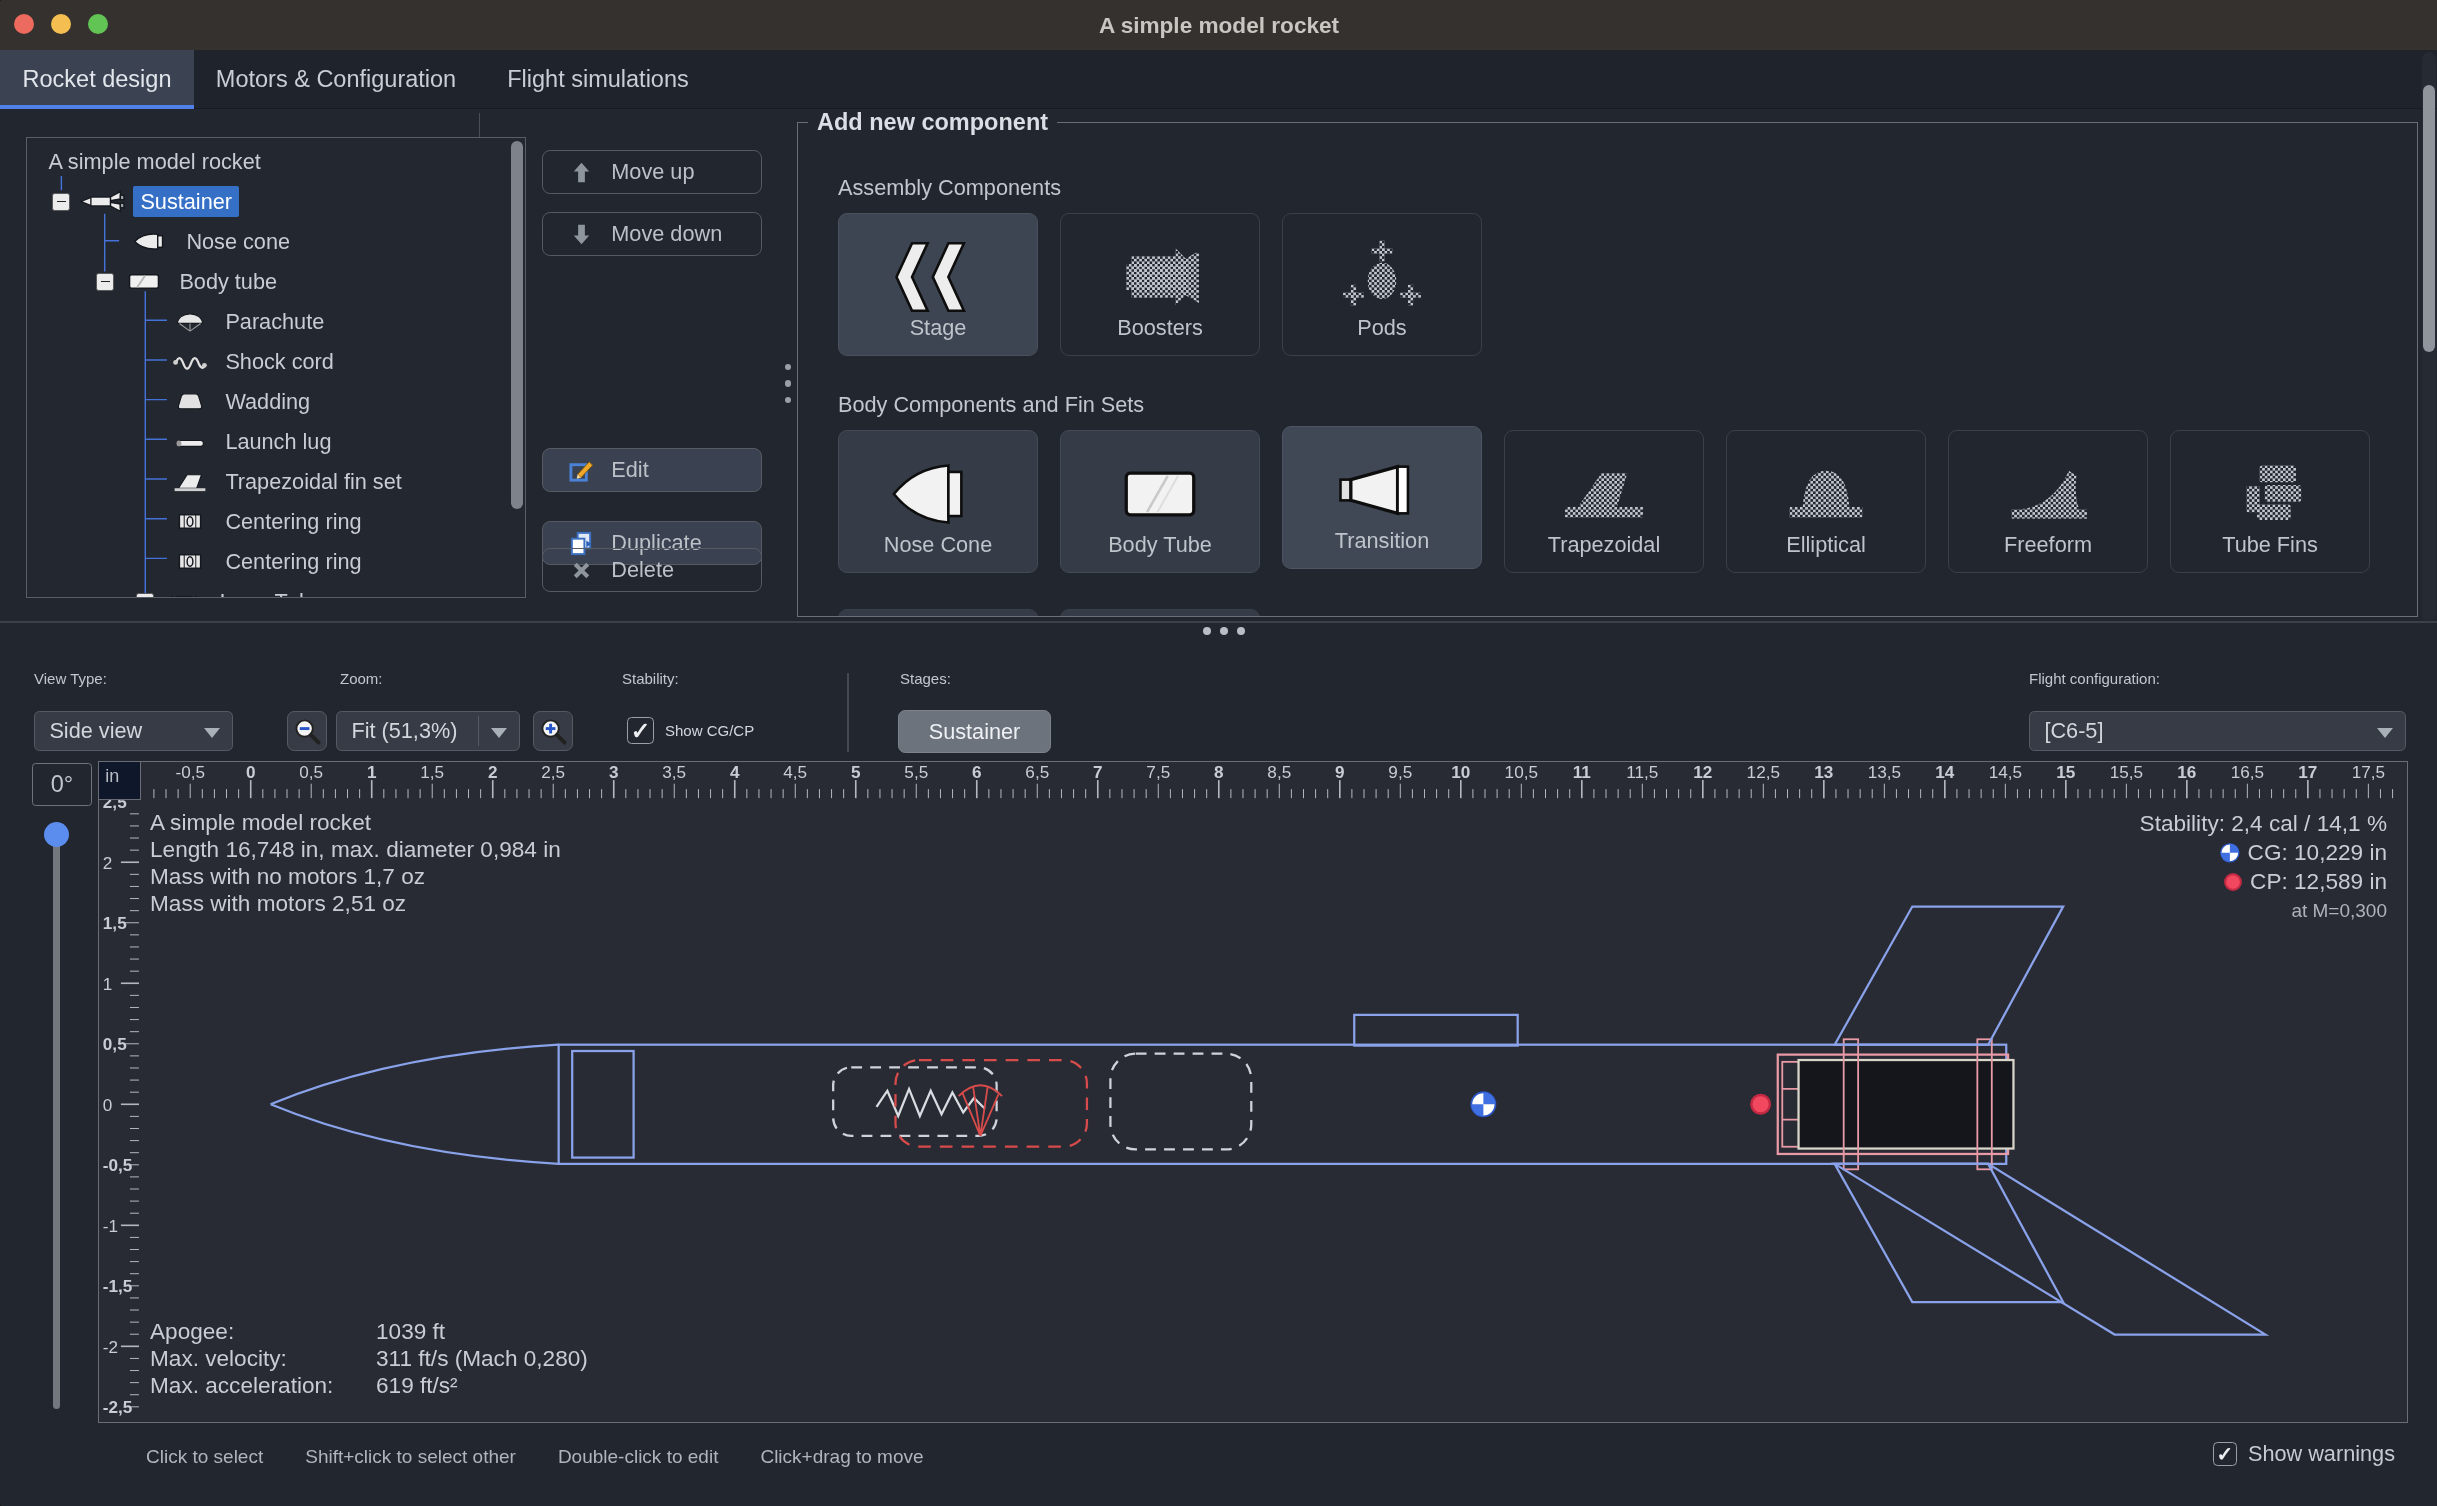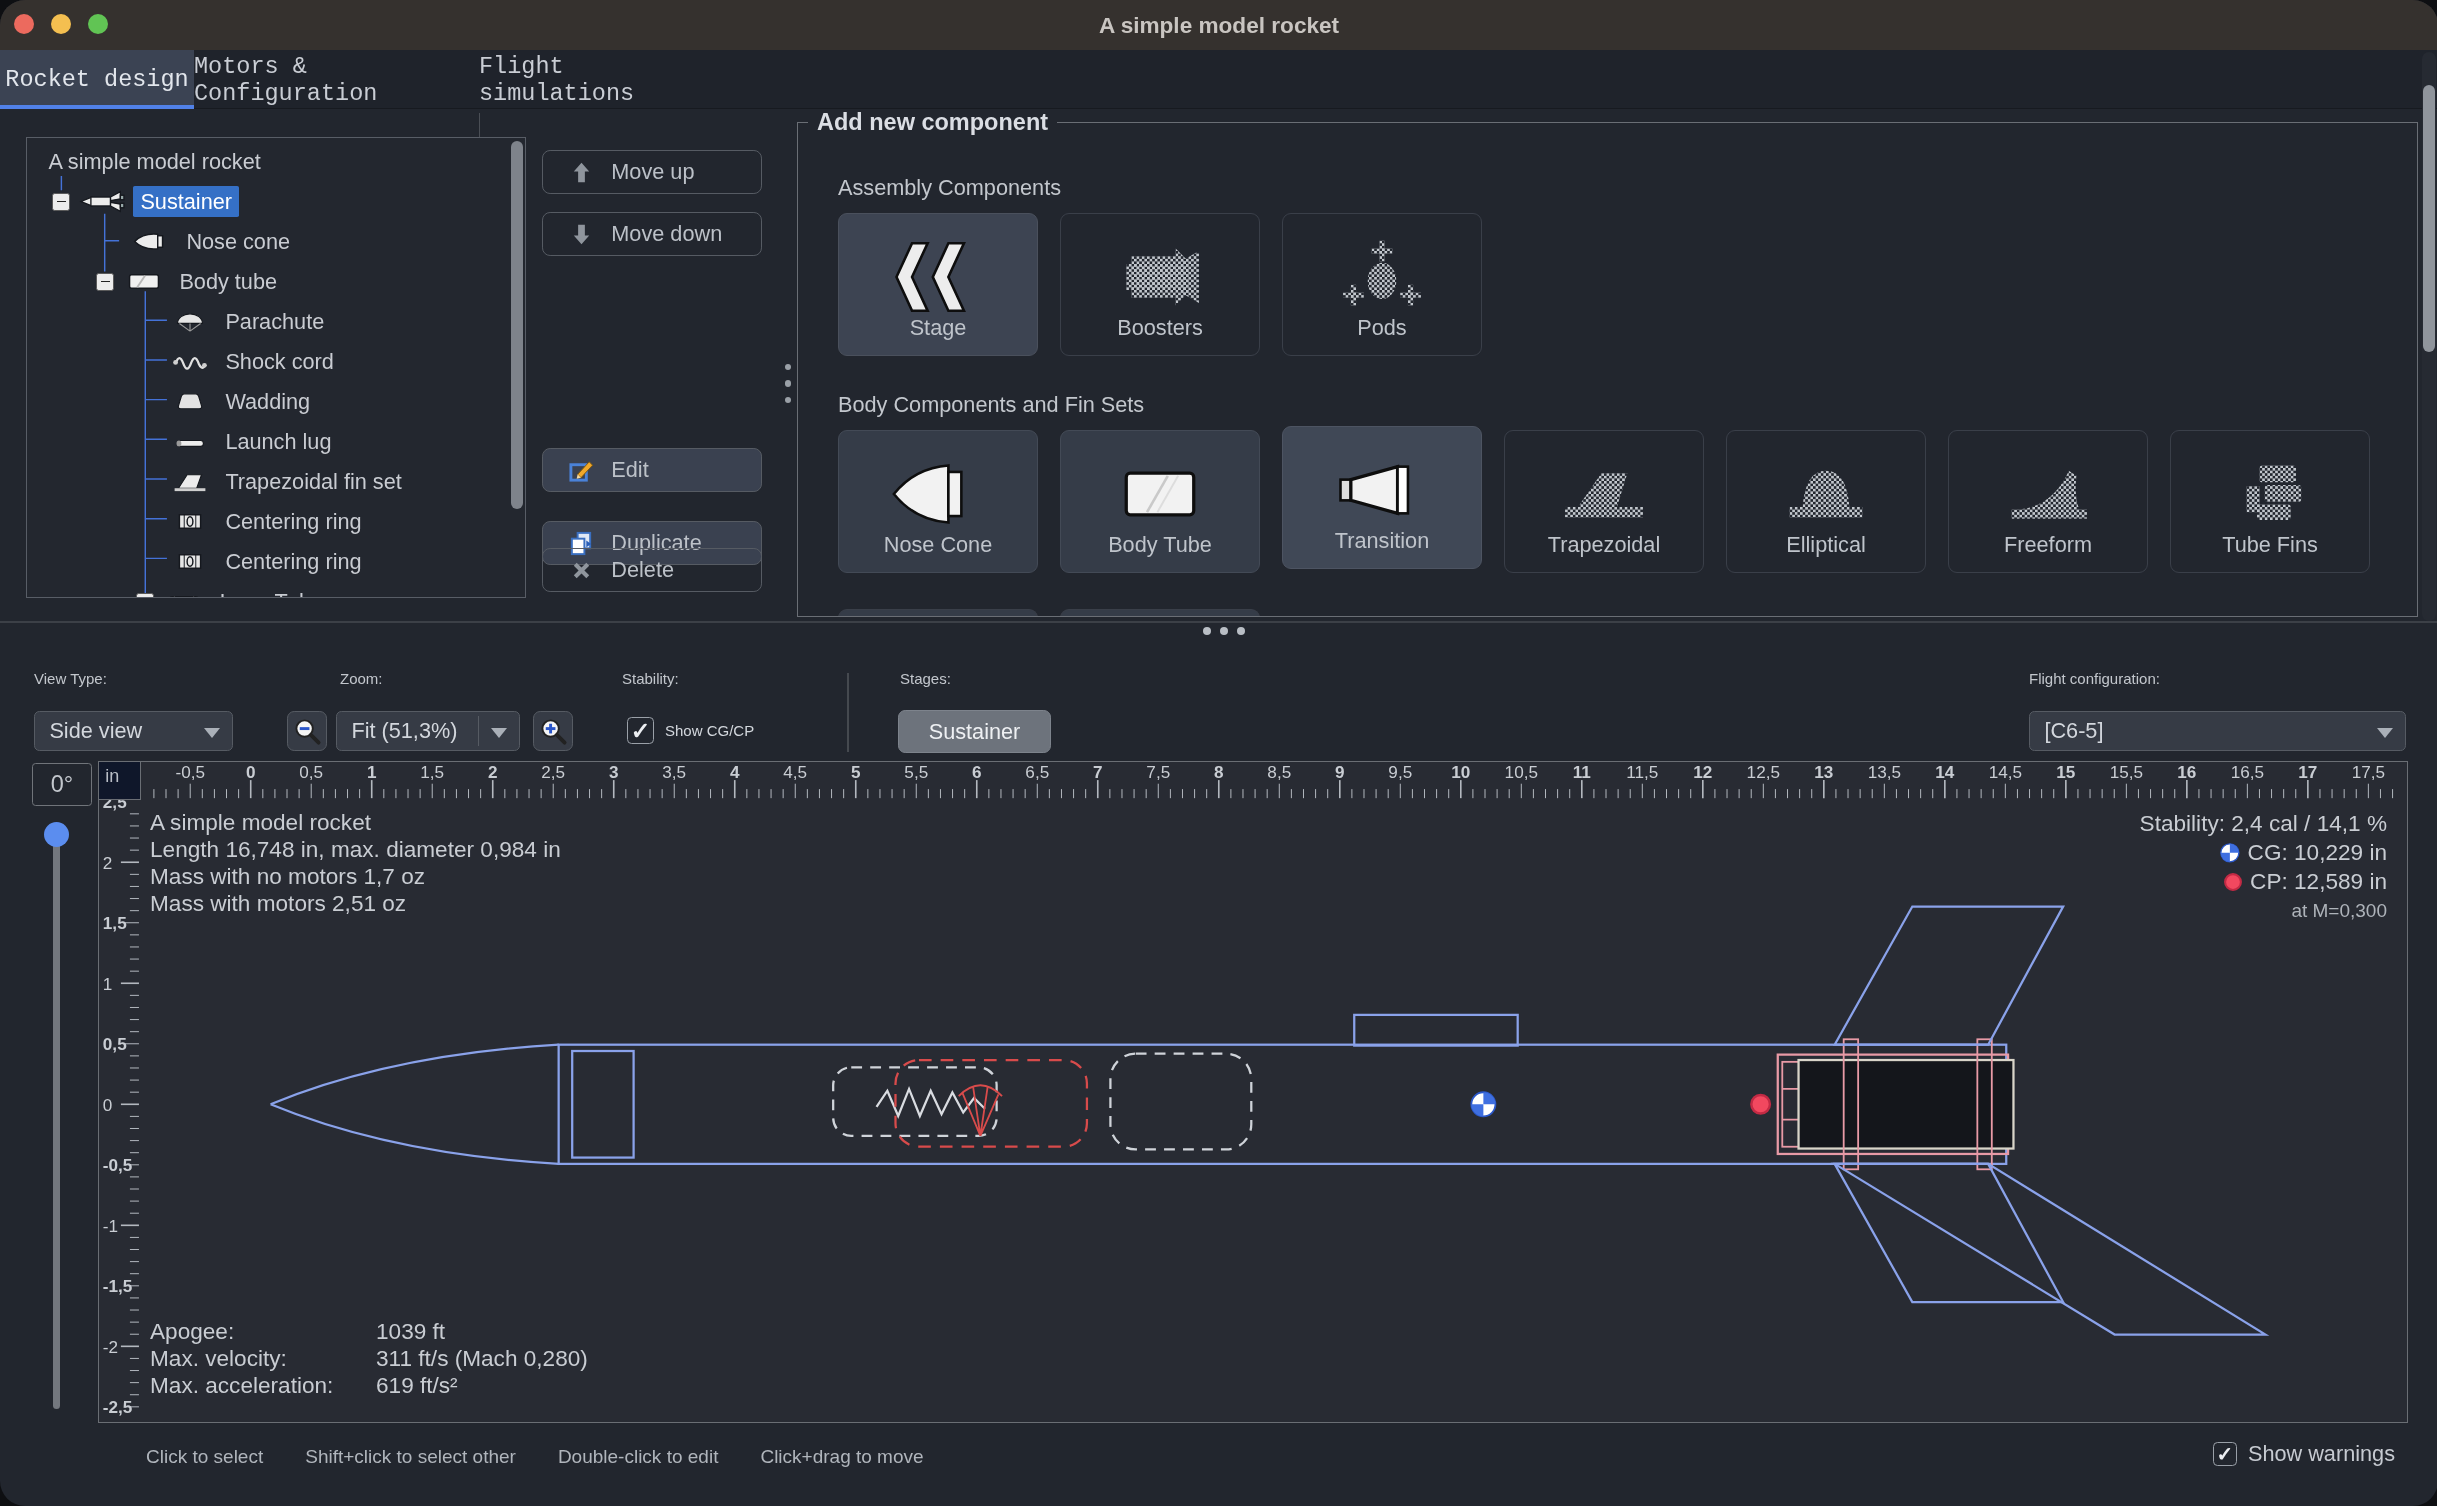--- a/index.html
+++ b/index.html
@@ -1,25 +1,25 @@
 <!DOCTYPE html>
 <html style="font-size:14.4px"><head>
 <meta charset="utf-8">
 <style>
   html,body{margin:0;padding:0;background:#0e0f12;}
   *{box-sizing:border-box;}
   .window{position:relative;width:2438px;height:1506px;background:#22262e;
-    font-family:"Liberation Sans",sans-serif;color:#c6cad1;border-radius:25px;overflow:hidden;}
+    font-family:"Liberation Sans",sans-serif;color:#c6cad1;border-radius:2px;overflow:hidden;}
   
   .titlebar{position:absolute;left:0;top:0;width:100%;height:50px;background:#35312e;}
   .tl{position:absolute;top:14.4px;width:20px;height:20px;border-radius:50%;}
   .title{position:absolute;left:0;right:0;top:12.6px;text-align:center;font-size:22.6px;font-weight:bold;color:#c9c5c1;}
   
   .tabbar{position:absolute;left:0;top:50px;width:100%;height:59px;background:#1f232b;border-bottom:0.9px solid #171a20;}
-  .tab{position:absolute;top:0;height:59px;display:flex;align-items:center;justify-content:center;font-size:23.5px;color:#c9cdd4;font-family:Liberation Mono, monospace;}
+  .tab{position:absolute;top:0;height:59px;display:flex;align-items:center;justify-content:center;font-size:23.5px;color:#c9cdd4;}
   .tab.active{background:#3b4353;color:#e2e6ec;}
   .tab.active::after{content:"";position:absolute;left:0;right:0;bottom:0;height:4.5px;background:#5181e8;}
   .tabdiv{position:absolute;top:63px;width:0.9px;height:34px;background:#4a4e55;}
   
   .tree{position:absolute;left:26px;top:137px;width:500px;height:461px;border:0.9px solid #585d66;background:#23272f;overflow:hidden;}
   .trow{position:relative;height:40px;display:flex;align-items:center;font-size:21.7px;color:#c9ccd2;white-space:nowrap;}
   .tree-inner{position:absolute;left:0;top:3.6px;width:100%;}
   .exp{display:inline-flex;align-items:center;justify-content:center;width:18px;height:18px;background:#ececec;border:0.9px solid #5a5a5a;border-radius:2.7px;flex:none;}
   .exp::after{content:"";width:9px;height:1.8px;background:#222;}
   .ticon{width:47px;height:25px;flex:none;margin:0 7.2px 0 9px;}

